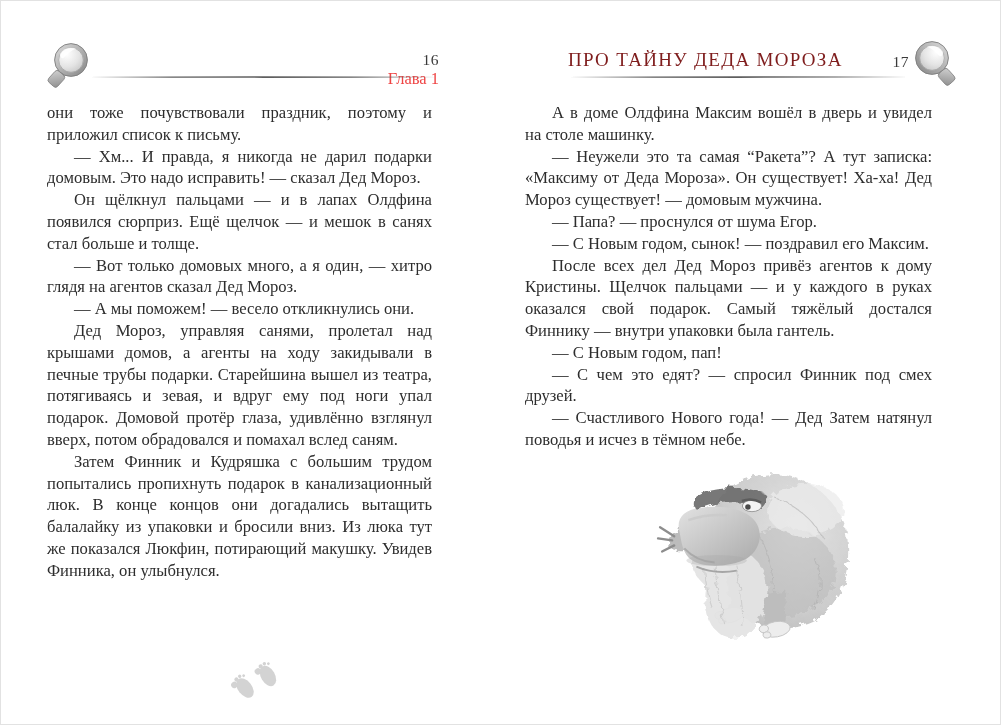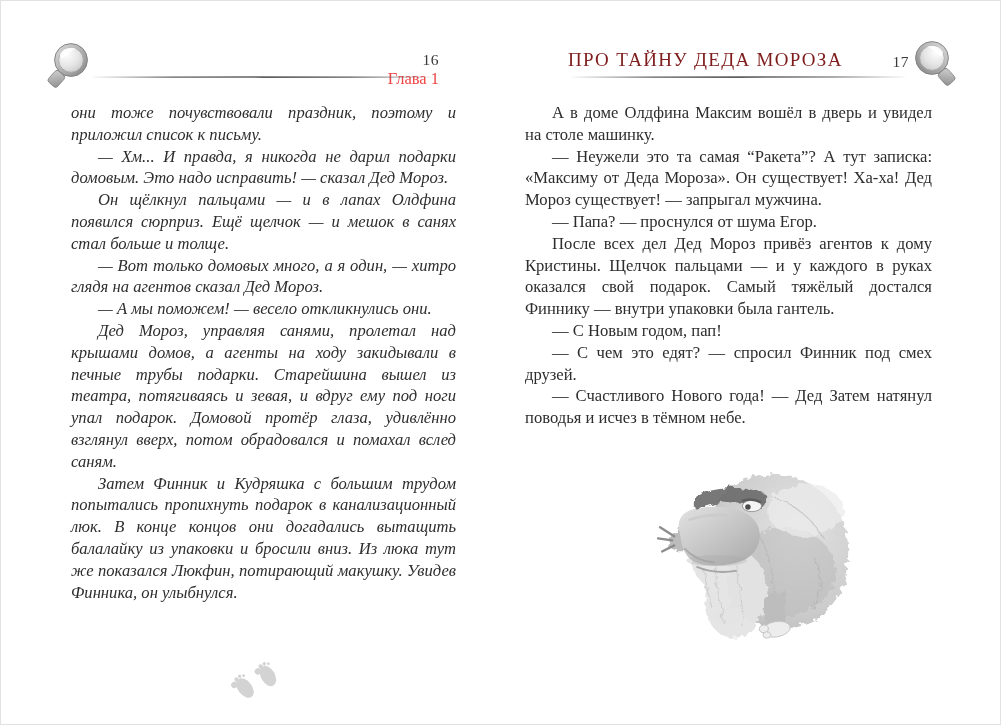--- a/index.html
+++ b/index.html
@@ -20,21 +20,21 @@
   .page-num{font-size:15.5px;color:#3a3a3a;letter-spacing:.5px;}
   .chapter-title{font-size:16.5px;color:#ef4444;}
   .running-title{
     font-size:19px;letter-spacing:1.3px;color:#7f1d1d;text-transform:uppercase;
   }
   .rule{position:absolute;height:4px;}
   .rule-left{left:88px;top:74px;width:349px;}
   .rule-right{left:567px;top:74px;width:341px;}
   
   .bodytext{position:absolute;top:101px;}
-  .bodytext-left{left:70px;width:385px;font-style:italic;}
+  .bodytext-left{left:46px;width:385px;}
   .bodytext-right{left:524px;width:407px;}
   .bodytext p{
     margin:0;padding:0;text-indent:27px;text-align:justify;
     font-size:16.6px;line-height:21.8px;color:#2d2d2d;
   }
   .bodytext p.cont{text-indent:0;}
   
   .mag{position:absolute;width:44px;height:50px;}
   .mag-left{left:45px;top:40px;}
   .mag-right{left:912px;top:38px;transform:scaleX(-1);}
@@ -143,22 +143,23 @@
     <div class="header-row header-row-right">
       <span class="running-title">ПРО ТАЙНУ ДЕДА МОРОЗА</span>
       <span class="page-num">17</span>
     </div>
     <svg class="rule rule-right" viewBox="0 0 100 4" preserveAspectRatio="none">
         <use href="#rulepath"></use>
       </svg>
 
     <div class="bodytext bodytext-right">
       <p>А в доме Олдфина Максим вошёл в дверь и увидел на столе машинку.</p>
-      <p>— Неужели это та самая “Ракета”? А тут записка: «Максиму от Деда Мороза». Он существует! Ха-ха! Дед Мороз существует! — запрыгал мужчина.</p>
+      <p>— Неужели это та самая “Ракета”? А тут записка: «Максиму от Деда Мороза». Он существует! Ха-ха! Дед Мороз существует! — домовым мужчина.</p>
       <p>— Папа? — проснулся от шума Егор.</p>
+      <p>— С Новым годом, сынок! — поздравил его Максим.</p>
       <p>После всех дел Дед Мороз привёз агентов к дому Кристины. Щелчок пальцами — и у каждого в руках оказался свой подарок. Самый тяжёлый достался Финнику — внутри упаковки была гантель.</p>
       <p>— С Новым годом, пап!</p>
       <p>— С чем это едят? — спросил Финник под смех друзей.</p>
       <p>— Счастливого Нового года! — Дед Затем натянул поводья и исчез в тёмном небе.</p>
     </div>
 
     <svg class="creature" viewBox="0 0 200 175">
 
       <path filter="url(#fur)" fill="url(#furG)" d="M60,40 C70,12 110,0 140,10 C170,20 190,45 192,75 C194,105 185,135 160,150
            C135,163 100,160 85,145 C72,132 70,115 75,100 C62,88 56,60 60,40 Z"></path>

